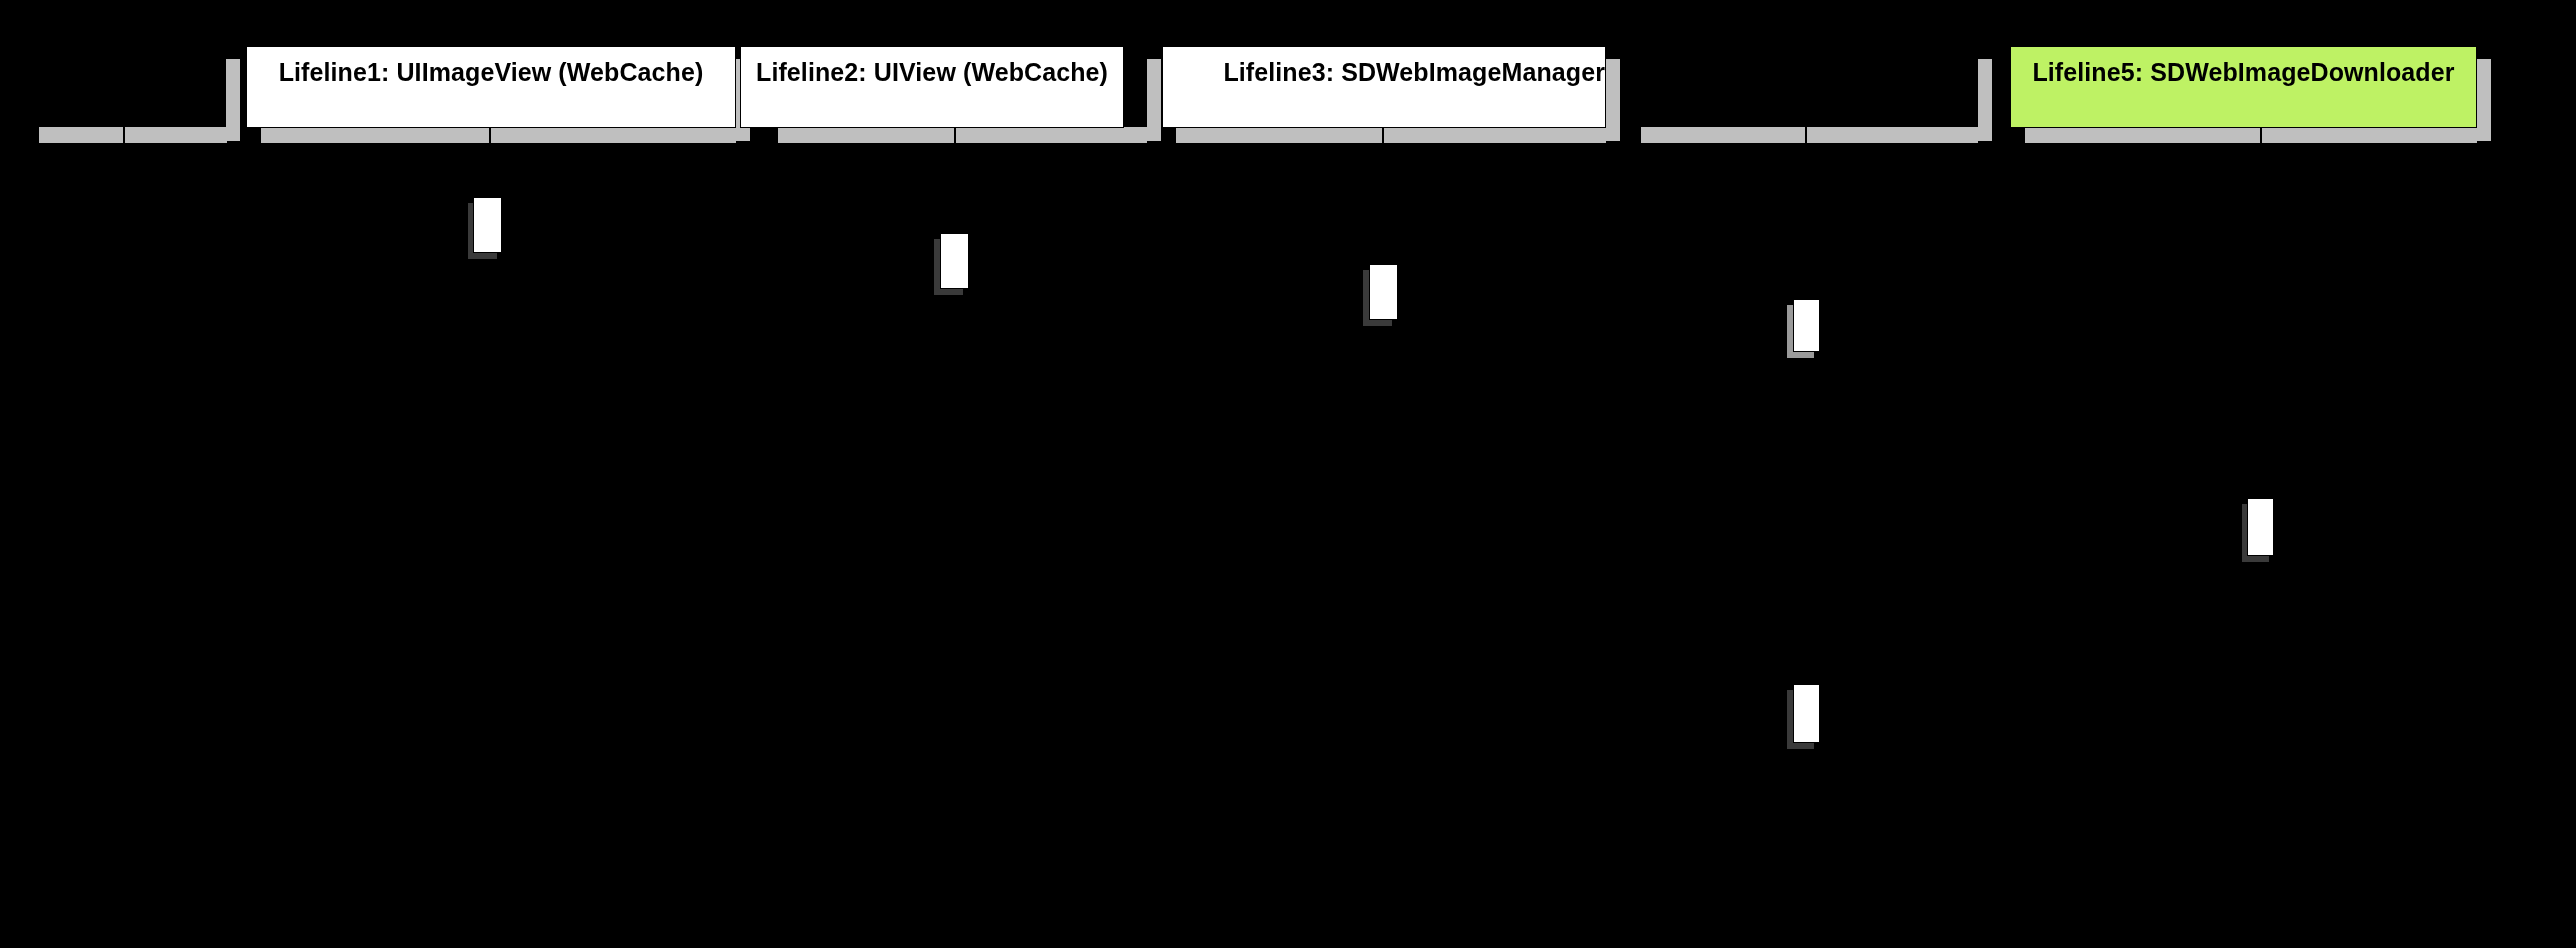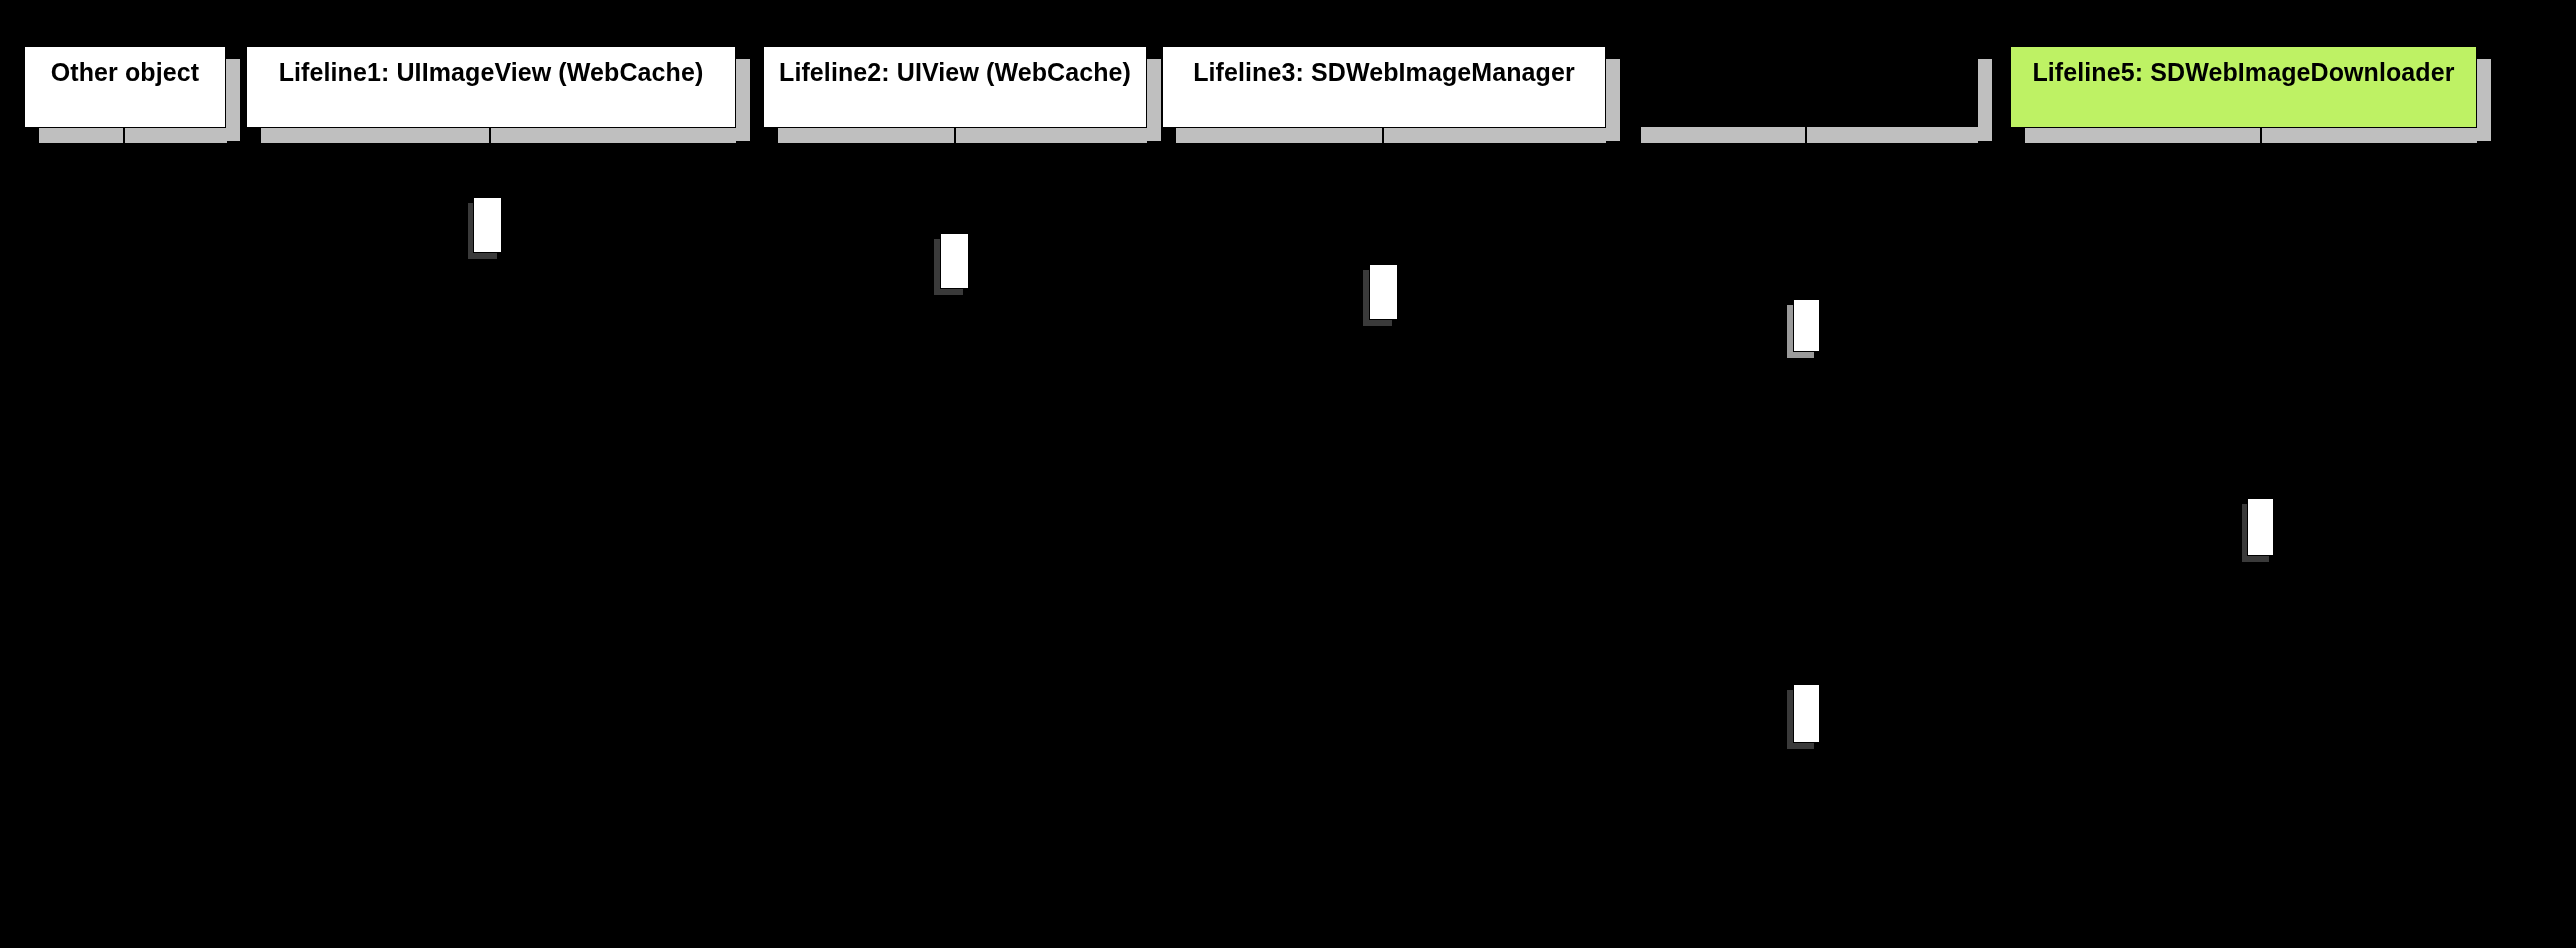--- a/index.html
+++ b/index.html
@@ -84,42 +84,39 @@
   }
 </style>
 </head>
 <body>
 
 <div id="diagram-root" style="width: 2576px; height: 949px; background: rgb(0, 0, 0);">
     <div class="head-shadow-right" style="left: 226px; top: 59px; width: 13.6px; height: 82px; background: rgb(191, 191, 191);"></div>
     <div class="head-shadow-bottom" style="left: 39px; top: 127px; width: 188px; height: 15.6px; background: rgb(191, 191, 191);"></div>
     <div class="lifeline-stem" style="left: 123px; top: 127px; height: 821px; background: rgb(0, 0, 0);"></div>
     <div class="lifeline-stem-tick" style="left: 123px; top: 127px; height: 15.6px; background: rgb(0, 0, 0);"></div>
-    <div class="lifeline-head" style="left: 24px; top: 46px; width: 202px; height: 82px; background: rgb(255, 255, 255); border-color: rgb(0, 0, 0);">
-      <div class="lifeline-head-label">Other object</div>
-    </div>
     <div class="head-shadow-right" style="left: 736px; top: 59px; width: 13.6px; height: 82px; background: rgb(191, 191, 191);"></div>
     <div class="head-shadow-bottom" style="left: 261px; top: 127px; width: 475px; height: 15.6px; background: rgb(191, 191, 191);"></div>
     <div class="lifeline-stem" style="left: 489px; top: 127px; height: 821px; background: rgb(0, 0, 0);"></div>
     <div class="lifeline-stem-tick" style="left: 489px; top: 127px; height: 15.6px; background: rgb(0, 0, 0);"></div>
     <div class="lifeline-head" style="left: 246px; top: 46px; width: 490px; height: 82px; background: rgb(255, 255, 255); border-color: rgb(0, 0, 0);">
       <div class="lifeline-head-label">Lifeline1: UIImageView (WebCache)</div>
     </div>
     <div class="head-shadow-right" style="left: 1147px; top: 59px; width: 13.6px; height: 82px; background: rgb(191, 191, 191);"></div>
     <div class="head-shadow-bottom" style="left: 778px; top: 127px; width: 369px; height: 15.6px; background: rgb(191, 191, 191);"></div>
     <div class="lifeline-stem" style="left: 954px; top: 127px; height: 821px; background: rgb(0, 0, 0);"></div>
     <div class="lifeline-stem-tick" style="left: 954px; top: 127px; height: 15.6px; background: rgb(0, 0, 0);"></div>
-    <div class="lifeline-head" style="left: 763px; top: 46px; width: 384px; height: 82px; background: rgb(255, 255, 255); border-color: rgb(0, 0, 0);">
+    <div class="lifeline-head" style="left: 740px; top: 46px; width: 384px; height: 82px; background: rgb(255, 255, 255); border-color: rgb(0, 0, 0);">
       <div class="lifeline-head-label">Lifeline2: UIView (WebCache)</div>
     </div>
     <div class="head-shadow-right" style="left: 1606px; top: 59px; width: 13.6px; height: 82px; background: rgb(191, 191, 191);"></div>
     <div class="head-shadow-bottom" style="left: 1176px; top: 127px; width: 430px; height: 15.6px; background: rgb(191, 191, 191);"></div>
     <div class="lifeline-stem" style="left: 1382px; top: 127px; height: 821px; background: rgb(0, 0, 0);"></div>
     <div class="lifeline-stem-tick" style="left: 1382px; top: 127px; height: 15.6px; background: rgb(0, 0, 0);"></div>
-    <div class="lifeline-head" style="left: 1162px; top: 46px; width: 444px; height: 82px; background: rgb(255, 255, 255); border-color: rgb(0, 0, 0);">
+    <div class="lifeline-head" style="left: 1162px; top: 46px; width: 444px; height: 82px; background: rgb(255, 255, 255); border-color: rgb(0, 0, 0); justify-content: flex-end;">
       <div class="lifeline-head-label">Lifeline3: SDWebImageManager</div>
     </div>
     <div class="head-shadow-right" style="left: 1978px; top: 59px; width: 13.6px; height: 82px; background: rgb(191, 191, 191);"></div>
     <div class="head-shadow-bottom" style="left: 1641px; top: 127px; width: 337px; height: 15.6px; background: rgb(191, 191, 191);"></div>
     <div class="lifeline-stem" style="left: 1805px; top: 127px; height: 821px; background: rgb(0, 0, 0);"></div>
     <div class="lifeline-stem-tick" style="left: 1805px; top: 127px; height: 15.6px; background: rgb(0, 0, 0);"></div>
     <div class="head-shadow-right" style="left: 2477px; top: 59px; width: 13.6px; height: 82px; background: rgb(191, 191, 191);"></div>
     <div class="head-shadow-bottom" style="left: 2025px; top: 127px; width: 452px; height: 15.6px; background: rgb(191, 191, 191);"></div>
     <div class="lifeline-stem" style="left: 2260px; top: 127px; height: 821px; background: rgb(0, 0, 0);"></div>
     <div class="lifeline-stem-tick" style="left: 2260px; top: 127px; height: 15.6px; background: rgb(0, 0, 0);"></div>

